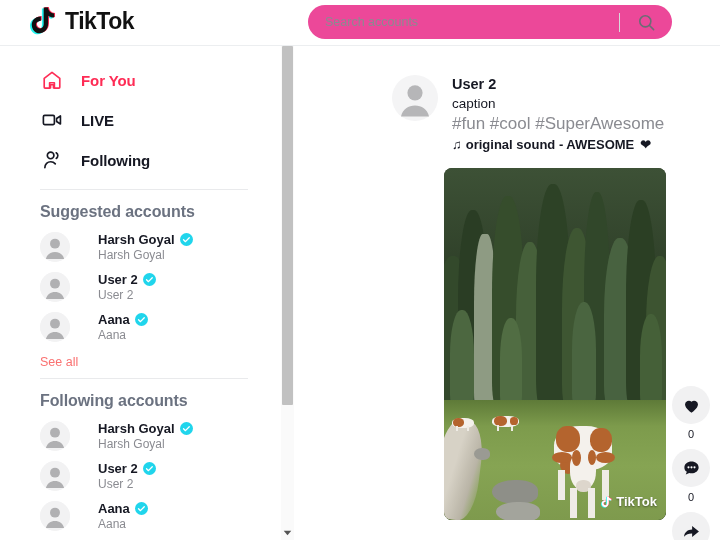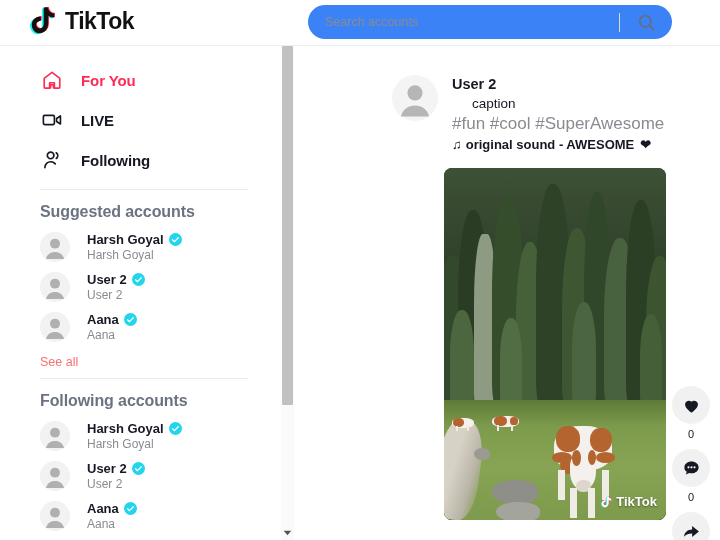--- a/index.html
+++ b/index.html
@@ -21,21 +21,21 @@
     display: flex; align-items: center; gap: 7px;
   }
   .logo-mark { width: 28px; height: 30px; display: block; }
   .logo-text {
     font-size: 23px; font-weight: bold; color: #111;
     letter-spacing: -0.5px; line-height: 30px;
   }
   .search-box {
     position: absolute; left: 308px; top: 5px;
     width: 364px; height: 34px;
-    background: #3b82f6; border-radius: 46px;
+    background: #ec4899; border-radius: 46px;
     display: flex; align-items: center;
   }
   .search-input {
     flex: 1; border: 0; outline: 0; background: transparent;
     font-family: "Liberation Sans", sans-serif;
     font-size: 12.5px; color: #161823;
     padding: 0 10px 0 17px;
   }
   .search-input::placeholder { color: #8a8b91; }
   .search-divider { width: 1px; height: 19px; background: #d8d9dc; }
@@ -60,21 +60,21 @@
   .nav-item.active .nav-label { color: #fe2c55; }
 
   .divider { height: 1px; background: #e9eaec; margin: 9px 40px 0 40px; }
 
   .section-title {
     font-size: 16px; font-weight: bold; color: #6b7280;
     padding: 13px 0 4px 40px; letter-spacing: -0.1px;
   }
   .acct-list { padding-top: 2px; }
   .acct-row {
-    display: flex; align-items: center; gap: 17px;
+    display: flex; align-items: center; gap: 28px;
     padding: 5px 0 5px 40px; cursor: pointer;
   }
   .avatar { border-radius: 50%; background: #f2f2f3; flex: none; display: block; }
   .acct-meta { display: flex; flex-direction: column; gap: 1px; min-width: 0; }
   .acct-name-line { display: flex; align-items: center; gap: 5px; }
   .acct-name { font-size: 13px; font-weight: bold; color: #161823; }
   .acct-sub { font-size: 12px; color: #8a8b91; }
   .verified { width: 13px; height: 13px; flex: none; display: block; }
   .see-all {
     font-size: 12.5px; color: #fa7171; padding: 8px 0 0 40px; cursor: pointer;
@@ -96,21 +96,21 @@
 
   
   .feed {
     position: absolute; left: 294px; top: 46px;
     width: 426px; height: 494px; overflow: hidden; background: #fff;
   }
   .post { padding: 29px 0 0 98px; }
   .post-head { display: flex; gap: 14px; }
   .post-body { display: flex; flex-direction: column; }
   .post-author { font-size: 14.5px; font-weight: bold; color: #161823; line-height: 19px; }
-  .post-caption { font-size: 13.5px; color: #161823; line-height: 20px; margin-left: 20px; }
+  .post-caption { font-size: 13.5px; color: #161823; line-height: 20px; }
   .post-tags { font-size: 17px; color: #8a8b91; line-height: 20px; }
   .post-music {
     display: flex; align-items: center; gap: 4px;
     font-size: 13px; font-weight: bold; color: #161823; line-height: 21px;
   }
   .music-note { font-size: 13px; }
   .music-heart { font-size: 13px; margin-left: 2px; }
 
   
   .video-wrap {

